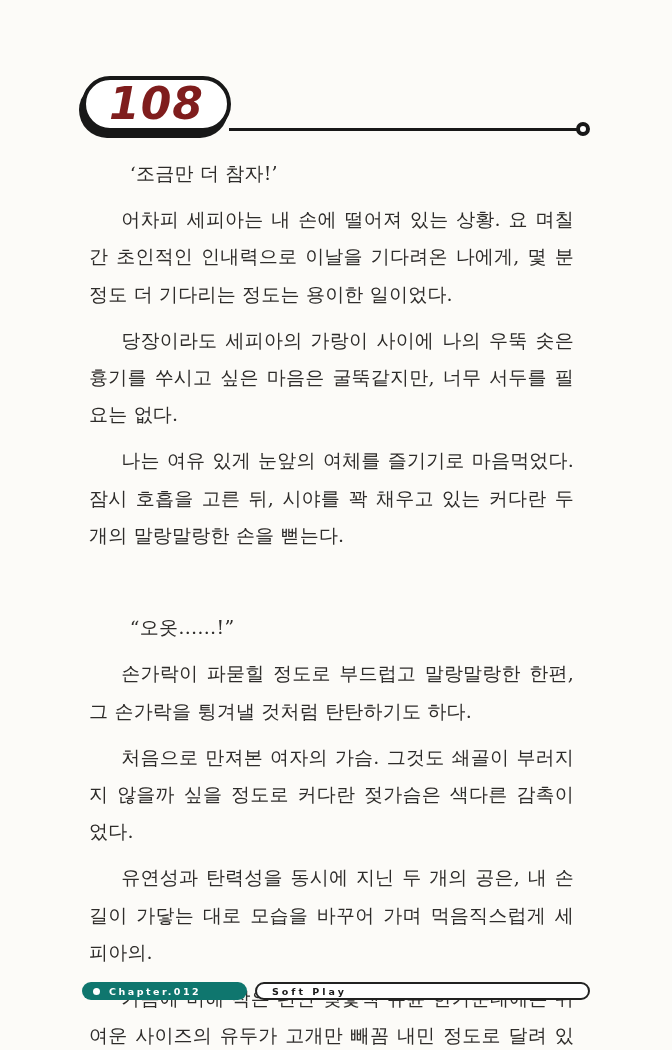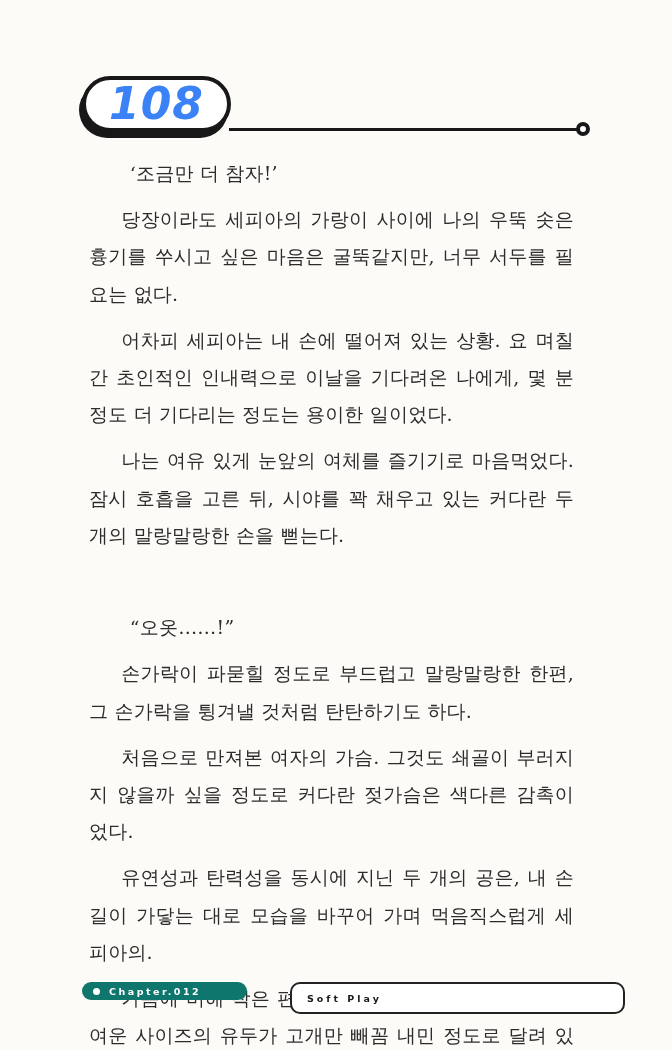--- a/index.html
+++ b/index.html
@@ -30,21 +30,21 @@
     display: flex;
     align-items: center;
     justify-content: center;
   }
   .page-number {
     font-family: "DejaVu Sans", "Liberation Sans", sans-serif;
     font-style: italic;
     font-weight: bold;
     font-size: 44px;
     letter-spacing: 1px;
-    color: #3b82f6;
+    color: #7f1d1d;
     transform: translateY(-1px);
   }
   .header-line {
     position: absolute;
     left: 229px;
     top: 128px;
     width: 349px;
     height: 3px;
     background: #181818;
   }
@@ -114,28 +114,27 @@
     font-size: 9.5px;
     letter-spacing: 2.5px;
     margin-left: 9px;
     white-space: nowrap;
   }
   .section-pill {
     position: absolute;
     left: 255px;
     top: 982px;
     width: 335px;
-    height: 32px;
+    height: 18px;
     background: #ffffff;
     border: 2px solid #222222;
     border-radius: 10px;
     display: flex;
     align-items: center;
     box-sizing: border-box;
-    margin-left: 35px;
   }
   .section-label {
     color: #1a1a1a;
     font-family: "DejaVu Sans", "Liberation Sans", sans-serif;
     font-weight: bold;
     font-size: 9.5px;
     letter-spacing: 3px;
     margin-left: 15px;
     white-space: nowrap;
   }
@@ -148,22 +147,22 @@
   <div>
     <div class="page-number-box">
       <span class="page-number">108</span>
     </div>
     <div class="header-line"></div>
     <div class="header-ring"></div>
   </div>
 
   <div class="text-block">
       <p class="dialogue">‘조금만 더 참자!’</p>
+      <p class="narrative">어차피 세피아는 내 손에 떨어져 있는 상황. 요 며칠간 초인적인 인내력으로 이날을 기다려온 나에게, 몇 분 정도 더 기다리는 정도는 용이한 일이었다.</p>
       <p class="narrative">당장이라도 세피아의 가랑이 사이에 나의 우뚝 솟은 흉기를 쑤시고 싶은 마음은 굴뚝같지만, 너무 서두를 필요는 없다.</p>
-      <p class="narrative">어차피 세피아는 내 손에 떨어져 있는 상황. 요 며칠간 초인적인 인내력으로 이날을 기다려온 나에게, 몇 분 정도 더 기다리는 정도는 용이한 일이었다.</p>
       <p class="narrative">나는 여유 있게 눈앞의 여체를 즐기기로 마음먹었다. 잠시 호흡을 고른 뒤, 시야를 꽉 채우고 있는 커다란 두 개의 말랑말랑한 손을 뻗는다.</p>
       <div class="spacer"></div>
       <p class="dialogue">“오옷……!”</p>
       <p class="narrative">손가락이 파묻힐 정도로 부드럽고 말랑말랑한 한편, 그 손가락을 튕겨낼 것처럼 탄탄하기도 하다.</p>
       <p class="narrative">처음으로 만져본 여자의 가슴. 그것도 쇄골이 부러지지 않을까 싶을 정도로 커다란 젖가슴은 색다른 감촉이었다.</p>
       <p class="narrative">유연성과 탄력성을 동시에 지닌 두 개의 공은, 내 손길이 가닿는 대로 모습을 바꾸어 가며 먹음직스럽게 세피아의.</p>
       <p class="narrative">가슴에 비해 작은 편인 벚꽃색 유륜 한가운데에는 귀여운 사이즈의 유두가 고개만 빼꼼 내민 정도로 달려 있다.</p>
     </div>
 
   <div>

